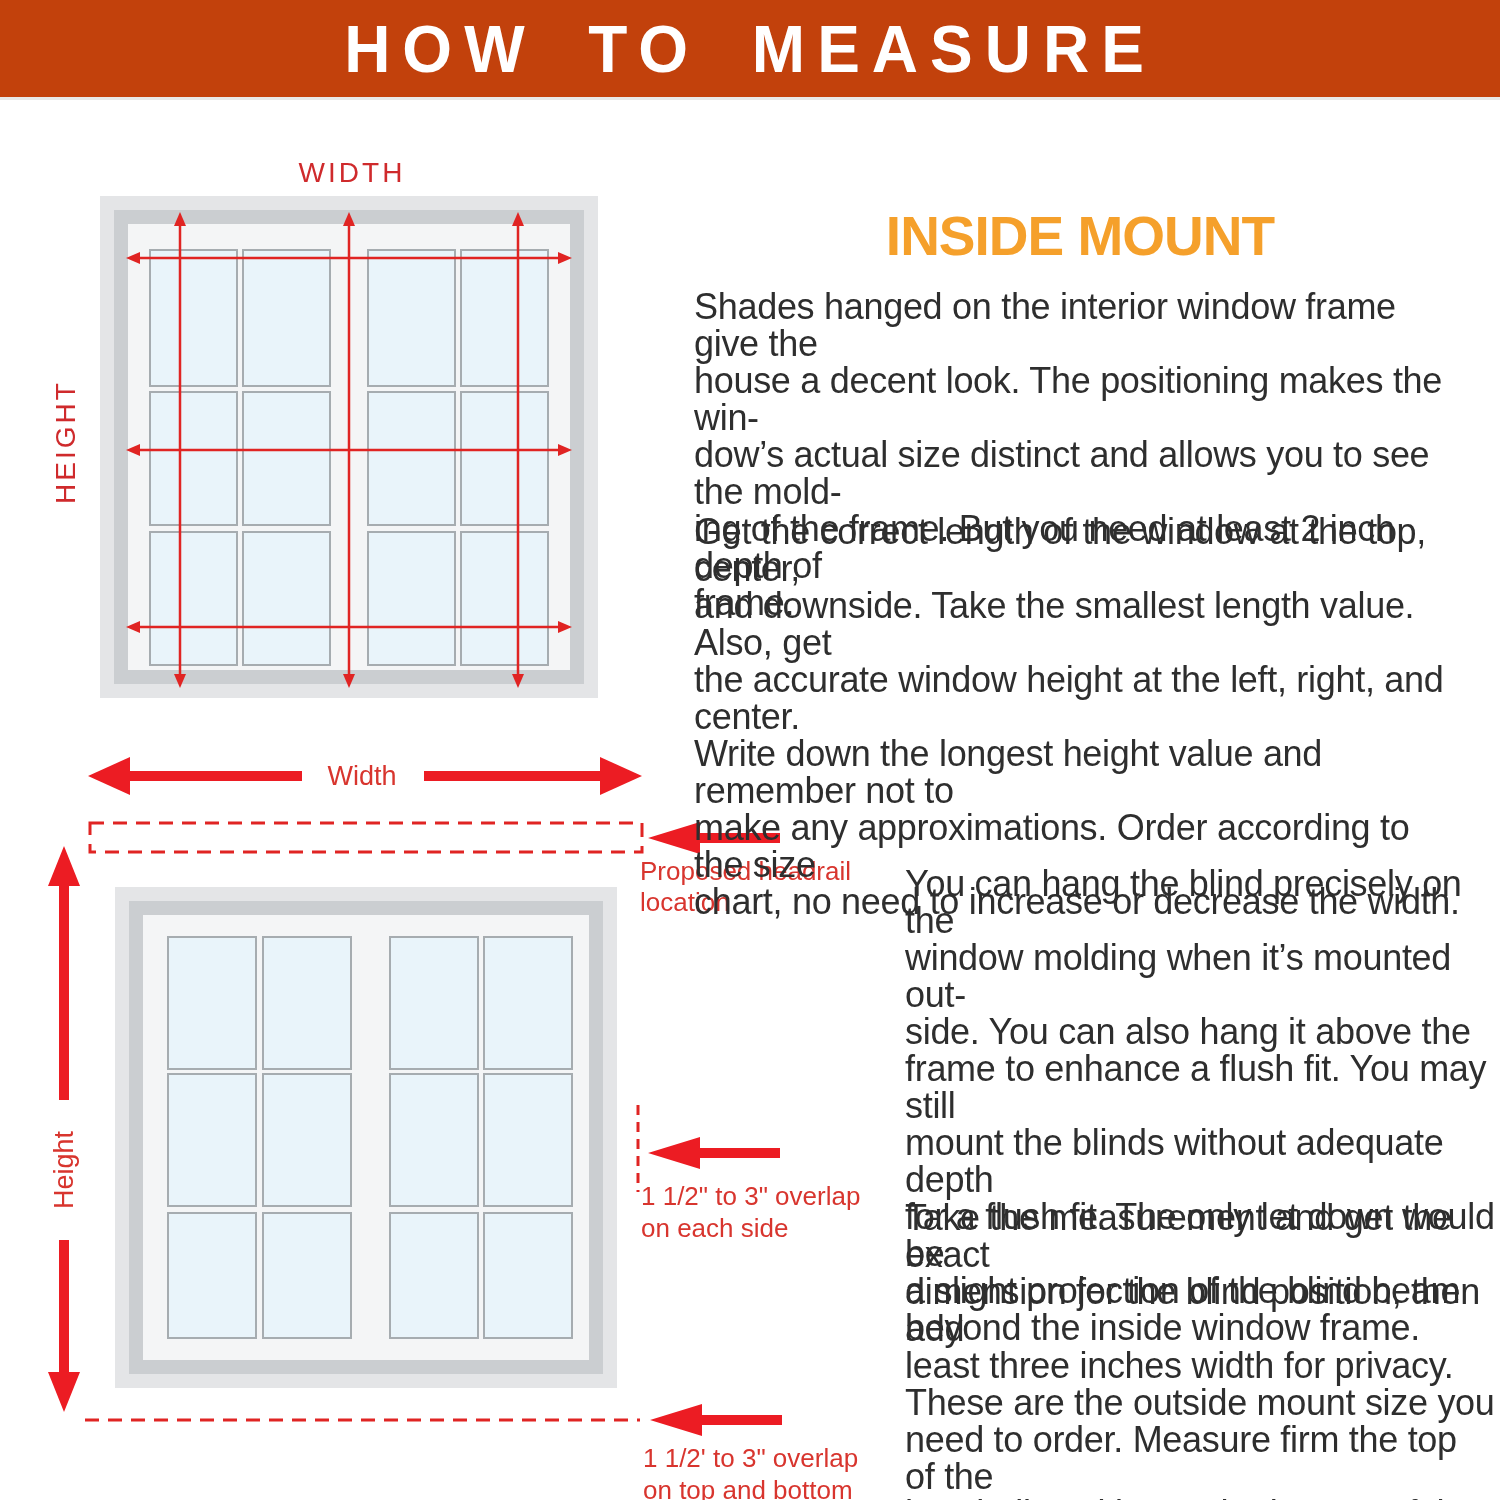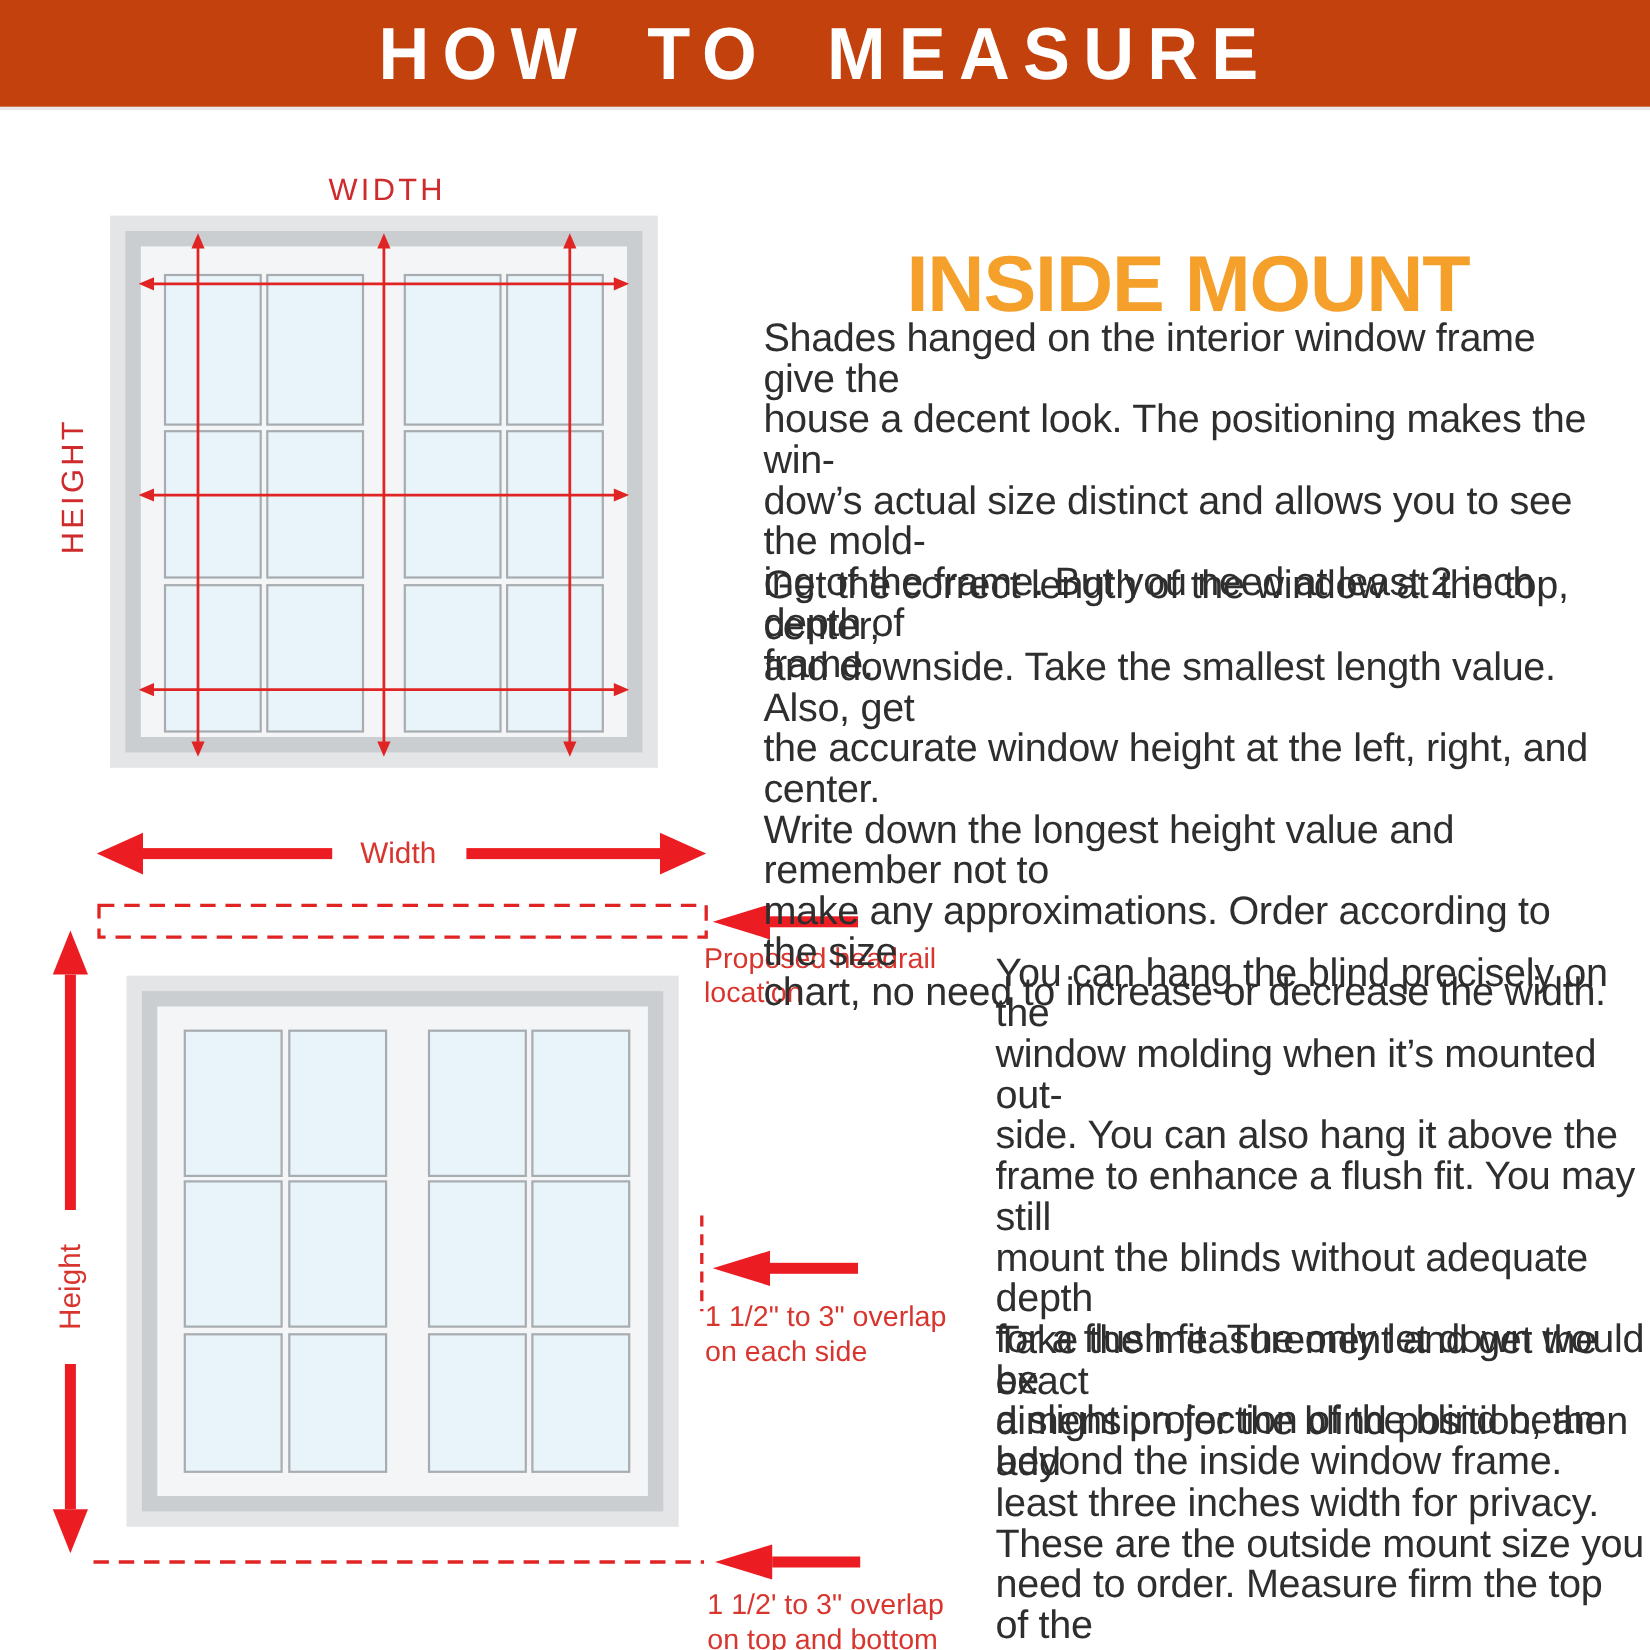--- a/index.html
+++ b/index.html
@@ -9,21 +9,21 @@
   .banner h1{margin:0;color:#ffffff;font-size:64px;font-weight:700;letter-spacing:12px;word-spacing:22px;transform:scaleY(1.05);}
   .diagram-svg{position:absolute;left:0;top:0;width:1500px;height:1500px;}
   .red-label{position:absolute;color:#CF2A2C;white-space:pre-line;}
   .label-width-top{left:252px;top:157px;width:200px;text-align:center;font-size:28px;letter-spacing:3px;}
   .label-height-top{left:66px;top:442px;transform:translate(-50%,-50%) rotate(-90deg);font-size:28px;letter-spacing:3px;}
   .label-width-bottom{left:362px;top:776px;transform:translate(-50%,-50%);font-size:27px;color:#D8352E;}
   .label-height-bottom{left:64px;top:1170px;transform:translate(-50%,-50%) rotate(-90deg);font-size:27px;color:#D8352E;}
   .label-headrail{left:640px;top:856px;width:240px;font-size:26px;line-height:31px;color:#D8352E;}
   .label-side-overlap{left:641px;top:1180px;width:240px;font-size:26px;line-height:32px;color:#D8352E;}
   .label-topbottom-overlap{left:643px;top:1442px;width:250px;font-size:26px;line-height:32px;color:#D8352E;}
-  .section-heading{position:absolute;color:#F5A02B;font-weight:700;font-size:72px;letter-spacing:-1px;text-align:center;}
+  .section-heading{position:absolute;color:#F5A02B;font-weight:700;font-size:55px;letter-spacing:-1px;text-align:center;}
   .heading-inside{left:700px;top:158px;width:760px;}
   .heading-outside{left:880px;top:739px;width:572px;}
   .body-para{position:absolute;color:#2E2E2E;font-size:36px;line-height:37px;letter-spacing:-0.3px;white-space:pre-line;}
   .para-inside-1{left:694px;top:252px;width:770px;}
   .para-inside-2{left:694px;top:477px;width:770px;}
   .para-outside-1{left:905px;top:829px;width:590px;}
   .para-outside-2{left:905px;top:1163px;width:590px;}
 </style>
 </head>
 <body>

